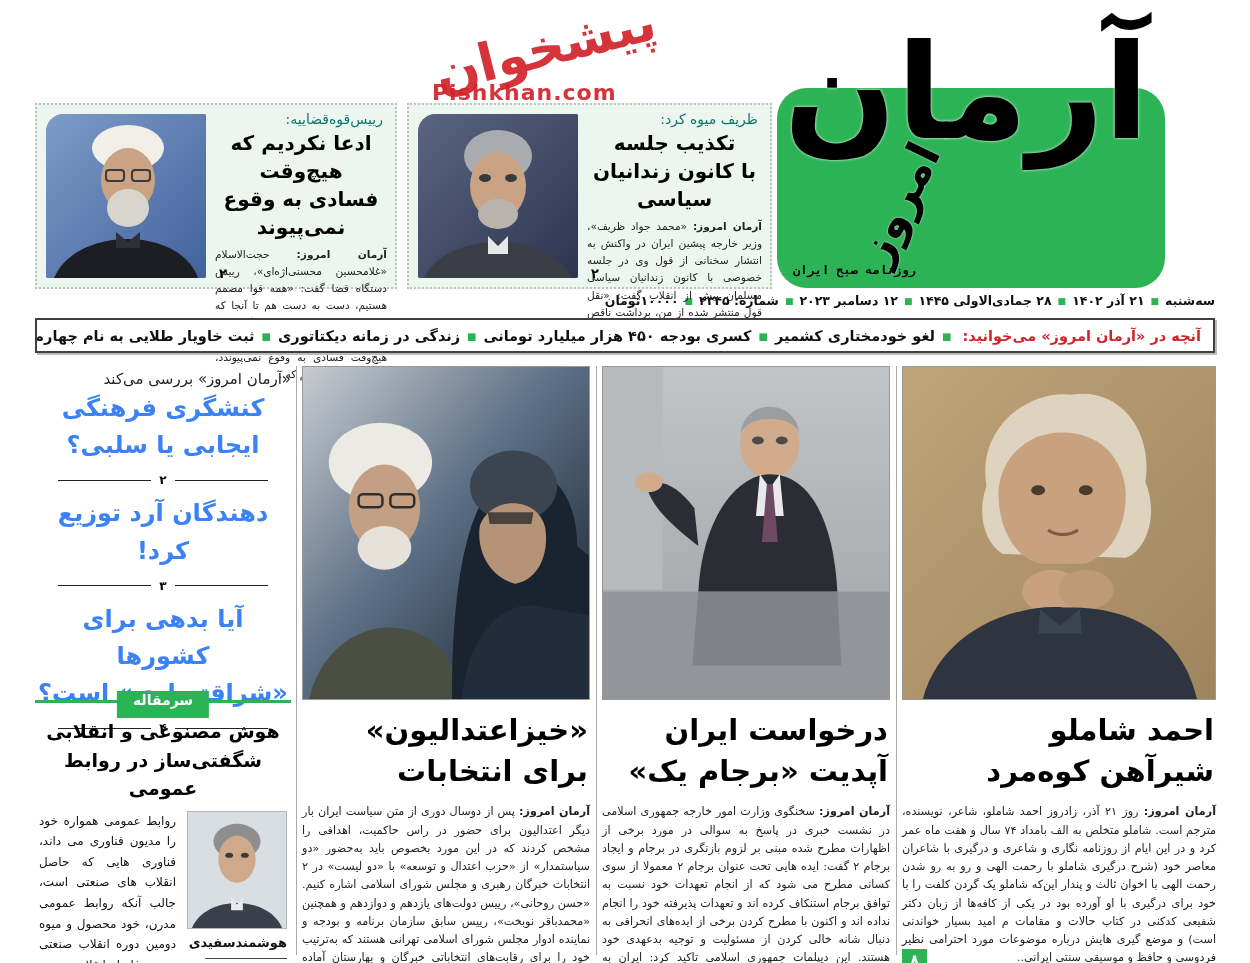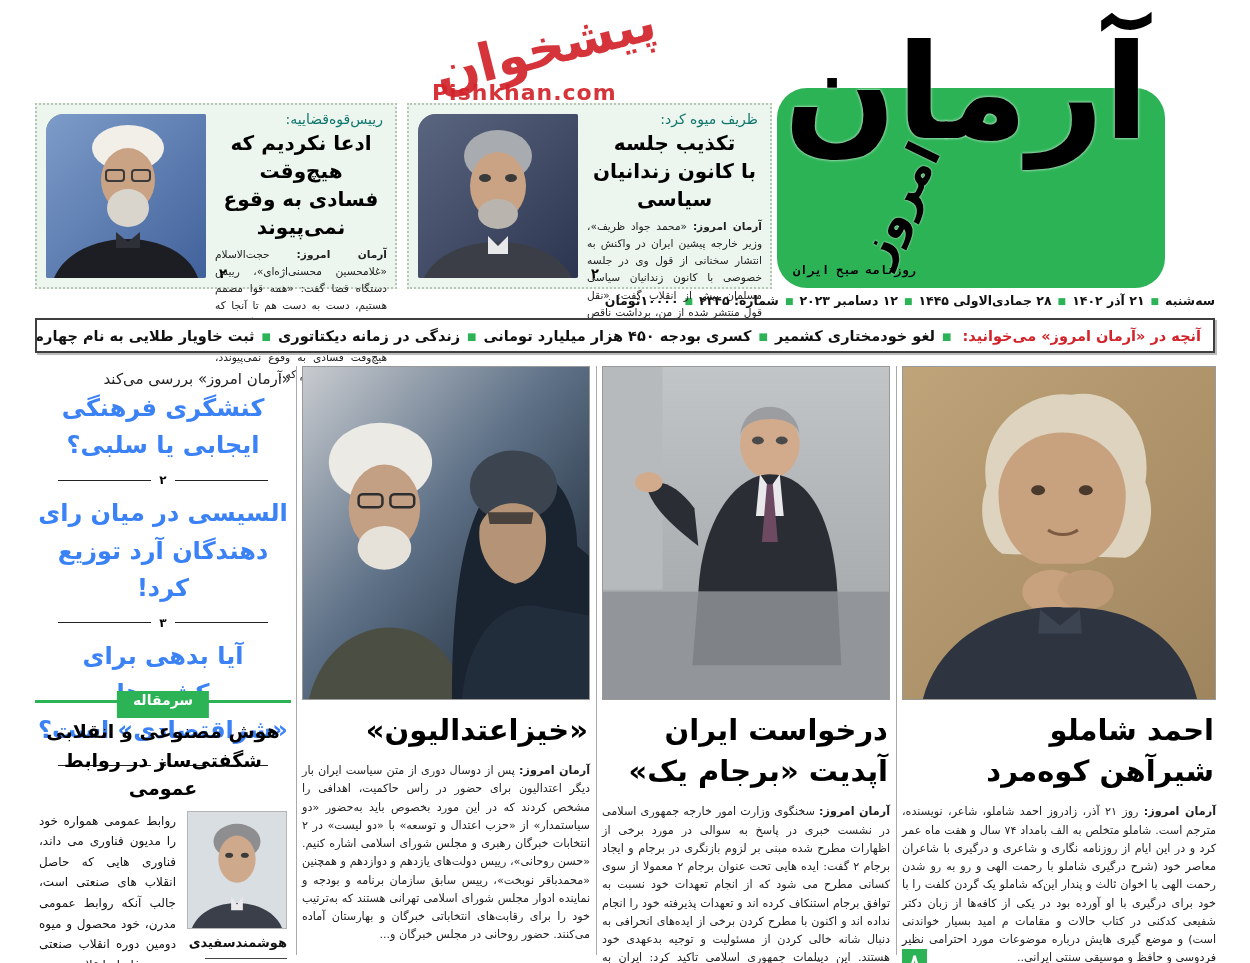--- a/index.html
+++ b/index.html
@@ -171,21 +171,20 @@
       <div class="sb-headline">
         <div>کنشگری فرهنگی</div>
         <div>ایجابی یا سلبی؟</div>
       </div>
       <div class="sb-divider">
           <span class="num">۲</span>
         </div>
     </div>
     <div>
       <div class="sb-headline">
-        <div>السیسی در میان رای</div>
         <div>دهندگان آرد توزیع کرد!</div>
       </div>
       <div class="sb-divider">
           <span class="num">۳</span>
         </div>
     </div>
     <div>
       <div class="sb-headline">
         <div>آیا بدهی برای کشورها</div>
         <div>«شراقتصادی» است؟</div>
@@ -241,20 +240,21 @@
         <path d="M6,334 C30,236 150,240 160,334 Z" fill="#4b4e42"></path>
         <path d="M150,334 C150,200 170,120 212,104 C250,96 276,130 276,180 L288,190 L288,334 Z" fill="#1a2330"></path>
         <ellipse cx="212" cy="120" rx="44" ry="36" fill="#3c4450"></ellipse>
         <path d="M178,160 C188,130 236,128 244,162 C248,190 236,214 214,218 C194,214 174,192 178,160 Z" fill="#b59376"></path>
         <path d="M186,146 L232,146 L230,158 L188,158 Z" fill="#2e2e30" opacity="0.8"></path>
         <path d="M160,334 C166,268 200,238 232,240 L288,250 L288,334 Z" fill="#222d3b"></path>
       </svg>
     </div>
     <div class="ar-headline">
       <div>«خیزاعتدالیون»</div>
+      <div>برای انتخابات</div>
     </div>
     <div class="ar-body">
       <span class="bold-lead">آرمان امروز:</span>
       <span>پس از دوسال دوری از متن سیاست ایران بار دیگر اعتدالیون برای حضور در راس حاکمیت، اهدافی را مشخص کردند که در این مورد بخصوص باید به‌حضور «دو سیاستمدار» از «حزب اعتدال و توسعه» با «دو لیست» در ۲ انتخابات خبرگان رهبری و مجلس شورای اسلامی اشاره کنیم. «حسن روحانی»، رییس دولت‌های یازدهم و دوازدهم و همچنین «محمدباقر نوبخت»، رییس سابق سازمان برنامه و بودجه و نماینده ادوار مجلس شورای اسلامی تهرانی هستند که به‌ترتیب خود را برای رقابت‌های انتخاباتی خبرگان و بهارستان آماده می‌کنند. حضور روحانی در مجلس خبرگان و...</span>
       
     </div>
   </div>
 
   <div class="article a2">
     <div class="ar-photo">

